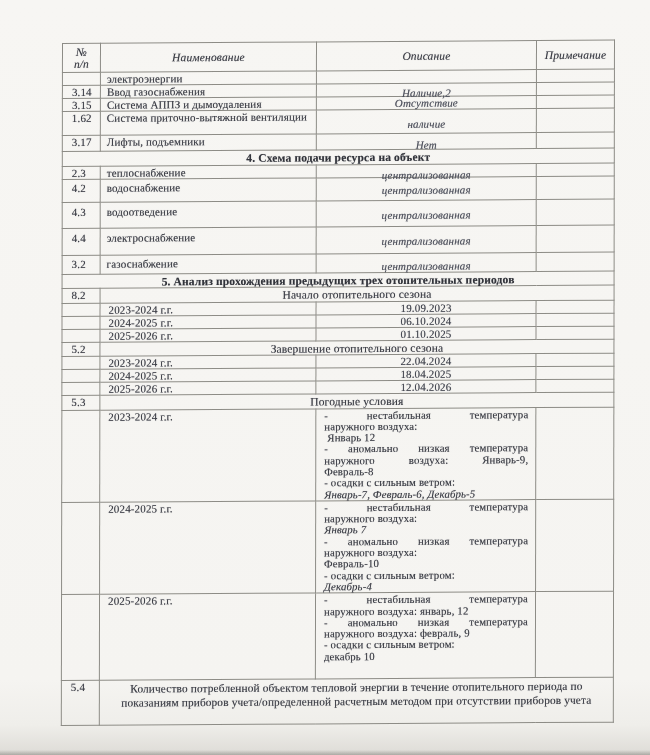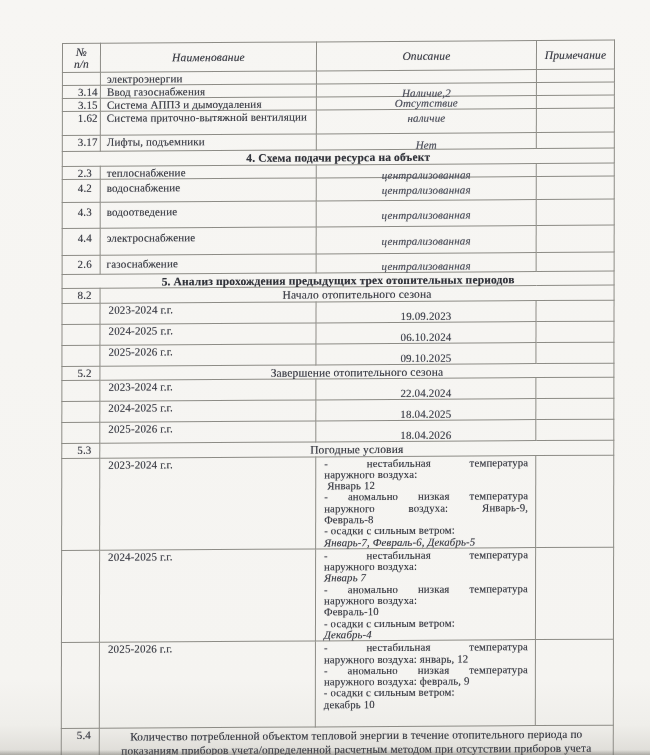--- a/index.html
+++ b/index.html
@@ -31,28 +31,28 @@
     letter-spacing:0.15px;
   }
   col.c1{width:38px;} col.c2{width:216px;} col.c3{width:220px;} col.c4{width:78px;}
   td{
     border:1px solid #8d8c86;
     padding:0 2px;
     vertical-align:top;
     font-size:11px;line-height:12px;
     overflow:visible;
   }
-  td.num{padding-left:15px;}
+  td.num{padding-left:9px;}
   td.name{padding-left:6px;padding-right:4px;}
   td.name.just{text-align:justify;text-align-last:auto;}
   td.desc{text-align:center;}
   .it{font-style:italic;}
   .val{font-style:italic;color:#4e515d;display:inline-block;position:relative;}
-  .date{color:#42454f;display:inline-block;position:relative;margin-top:8px;}
-  .dn1{top:2px}.dn2{top:0}.dn3{top:3px}.dn4{top:4px}.dn5{top:5px}.dn6{top:6px}.dn8{top:8px}
+  .date{color:#42454f;display:inline-block;position:relative;}
+  .dn1{top:8px}.dn2{top:0}.dn3{top:3px}.dn4{top:4px}.dn5{top:5px}.dn6{top:6px}.dn8{top:8px}
   td.headcell{
     text-align:center;vertical-align:middle;
     font-style:italic;font-size:11.5px;line-height:12.5px;
   }
   td.sectitle{
     text-align:center;font-weight:bold;font-size:11.5px;line-height:12.5px;
     padding-top:1px;color:#32343b;
   }
   td.subtitle{
     text-align:center;font-size:11.5px;line-height:12.5px;padding-top:1px;
@@ -152,21 +152,21 @@
         </tr>
 
         <tr style="height:27px">
           <td class="num" style="padding-top:3px">4.4</td>
           <td class="name" style="padding-top:3px">электроснабжение</td>
           <td class="desc"><span class="val dn8">централизованная</span></td>
           <td></td>
         </tr>
 
         <tr style="height:19px">
-          <td class="num" style="padding-top:2px">2.6</td>
+          <td class="num" style="padding-top:2px">3.2</td>
           <td class="name" style="padding-top:2px">газоснабжение</td>
           <td class="desc"><span class="val dn6">централизованная</span></td>
           <td></td>
         </tr>
 
         <tr style="height:13px">
           <td class="sectitle" colspan="4">5. Анализ прохождения предыдущих трех отопительных периодов</td>
         </tr>
 
         <tr style="height:12px">
@@ -181,21 +181,21 @@
         </tr>
         <tr style="height:13px">
           <td class="num"></td>
           <td class="period">2024-2025 г.г.</td>
           <td class="desc"><span class="date dn2">06.10.2024</span></td>
           <td></td>
         </tr>
         <tr style="height:12px">
           <td class="num"></td>
           <td class="period">2025-2026 г.г.</td>
-          <td class="desc"><span class="date dn2">09.10.2025</span></td>
+          <td class="desc"><span class="date dn2">01.10.2025</span></td>
           <td></td>
         </tr>
 
         <tr style="height:13px">
           <td class="num">5.2</td>
           <td class="subtitle" colspan="3">Завершение отопительного сезона</td>
         </tr>
         <tr style="height:13px">
           <td class="num"></td>
           <td class="period">2023-2024 г.г.</td>
@@ -204,21 +204,21 @@
         </tr>
         <tr style="height:13px">
           <td class="num"></td>
           <td class="period">2024-2025 г.г.</td>
           <td class="desc"><span class="date dn2">18.04.2025</span></td>
           <td></td>
         </tr>
         <tr style="height:12px">
           <td class="num"></td>
           <td class="period">2025-2026 г.г.</td>
-          <td class="desc"><span class="date dn2">18.04.2026</span></td>
+          <td class="desc"><span class="date dn2">12.04.2026</span></td>
           <td></td>
         </tr>
 
         <tr style="height:13px">
           <td class="num">5.3</td>
           <td class="subtitle" colspan="3">Погодные условия</td>
         </tr>
 
         <tr style="height:91px">
           <td class="num"></td>

